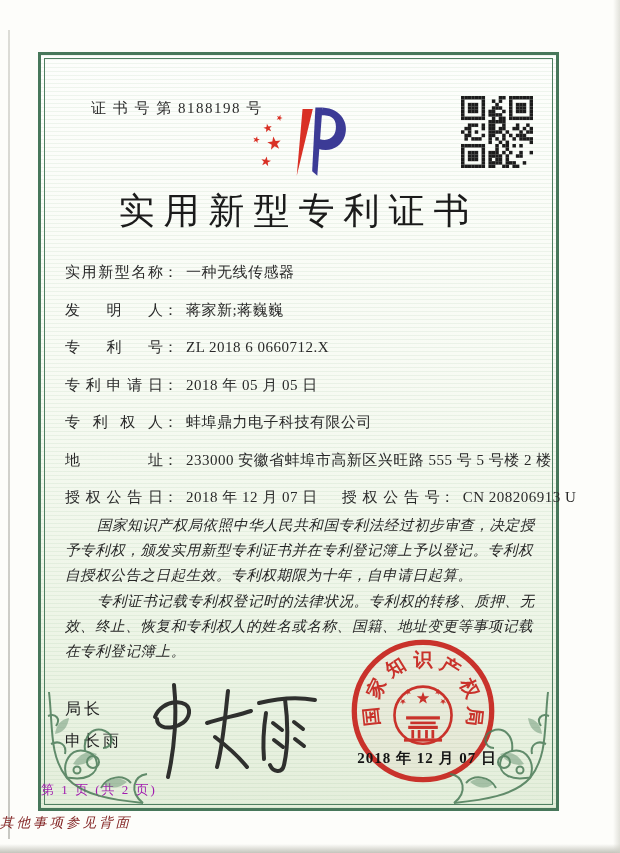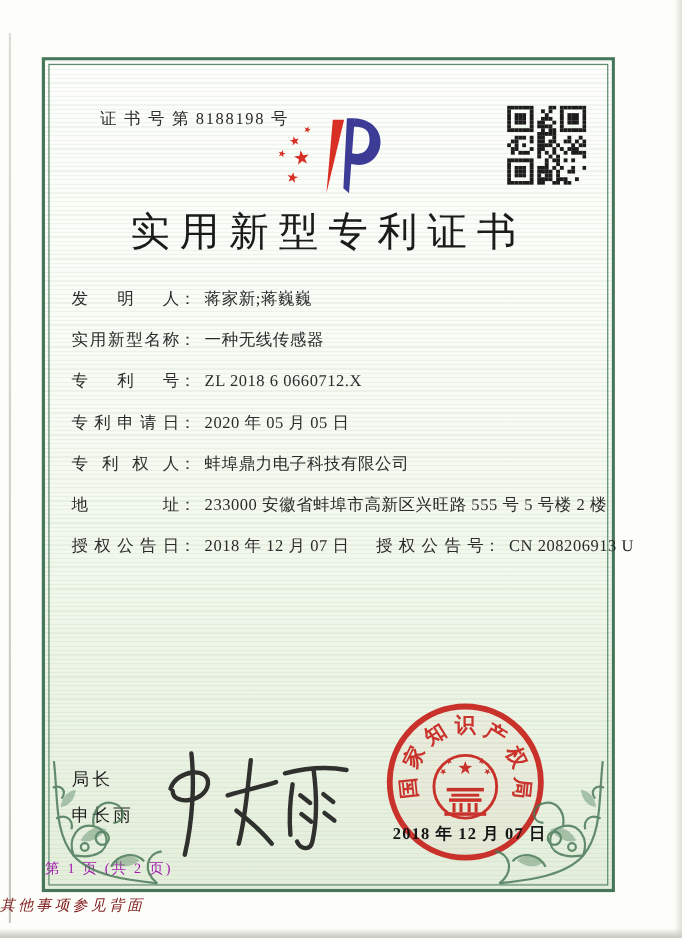--- a/index.html
+++ b/index.html
@@ -331,42 +331,46 @@
         <rect x="12" y="20" width="1.02" height="1.02" fill="#1c1c1c"></rect>
         <rect x="13" y="20" width="1.02" height="1.02" fill="#1c1c1c"></rect>
         <rect x="15" y="20" width="1.02" height="1.02" fill="#1c1c1c"></rect>
         <rect x="16" y="20" width="1.02" height="1.02" fill="#1c1c1c"></rect>
       </svg>
 
     <div class="title">实用新型专利证书</div>
 
     <div class="fields">
       <div class="row">
+        <span class="lbl">实用新型名称</span><span class="colon">：</span><span class="val">一种无线传感器</span>
+      </div>
+      <div class="row">
         <span class="lbl">发明人</span><span class="colon">：</span><span class="val">蒋家新;蒋巍巍</span>
       </div>
       <div class="row">
-        <span class="lbl">实用新型名称</span><span class="colon">：</span><span class="val">一种无线传感器</span>
-      </div>
-      <div class="row">
         <span class="lbl">专利号</span><span class="colon">：</span><span class="val">ZL 2018 6 0660712.X</span>
       </div>
       <div class="row">
-        <span class="lbl">专利申请日</span><span class="colon">：</span><span class="val">2020 年 05 月 05 日</span>
+        <span class="lbl">专利申请日</span><span class="colon">：</span><span class="val">2018 年 05 月 05 日</span>
       </div>
       <div class="row">
         <span class="lbl">专利权人</span><span class="colon">：</span><span class="val">蚌埠鼎力电子科技有限公司</span>
       </div>
       <div class="row">
         <span class="lbl">地址</span><span class="colon">：</span><span class="val">233000 安徽省蚌埠市高新区兴旺路 555 号 5 号楼 2 楼</span>
       </div>
       <div class="row">
         <span class="lbl">授权公告日</span><span class="colon">：</span><span class="val">2018 年 12 月 07 日</span><span class="lbl grant-second">授权公告号</span><span class="colon">：</span><span class="val">CN 208206913 U</span>
       </div>
     </div>
 
+    <div class="paras">
+      <p>国家知识产权局依照中华人民共和国专利法经过初步审查，决定授予专利权，颁发实用新型专利证书并在专利登记簿上予以登记。专利权自授权公告之日起生效。专利权期限为十年，自申请日起算。</p>
+      <p>专利证书记载专利权登记时的法律状况。专利权的转移、质押、无效、终止、恢复和专利权人的姓名或名称、国籍、地址变更等事项记载在专利登记簿上。</p>
+    </div>
 
     <div class="director-block">
       <div>局长</div>
       <div>申长雨</div>
     </div>
 
     <svg class="signature" width="190" height="105" viewBox="0 0 190 105">
       <g stroke="#161616" stroke-width="4" fill="none" stroke-linecap="round" opacity="0.88">
         <path d="M22,40 C28,22 58,20 56,36 C54,52 24,56 24,42"></path>
         <path d="M41,8 C44,35 42,70 35,100"></path>

